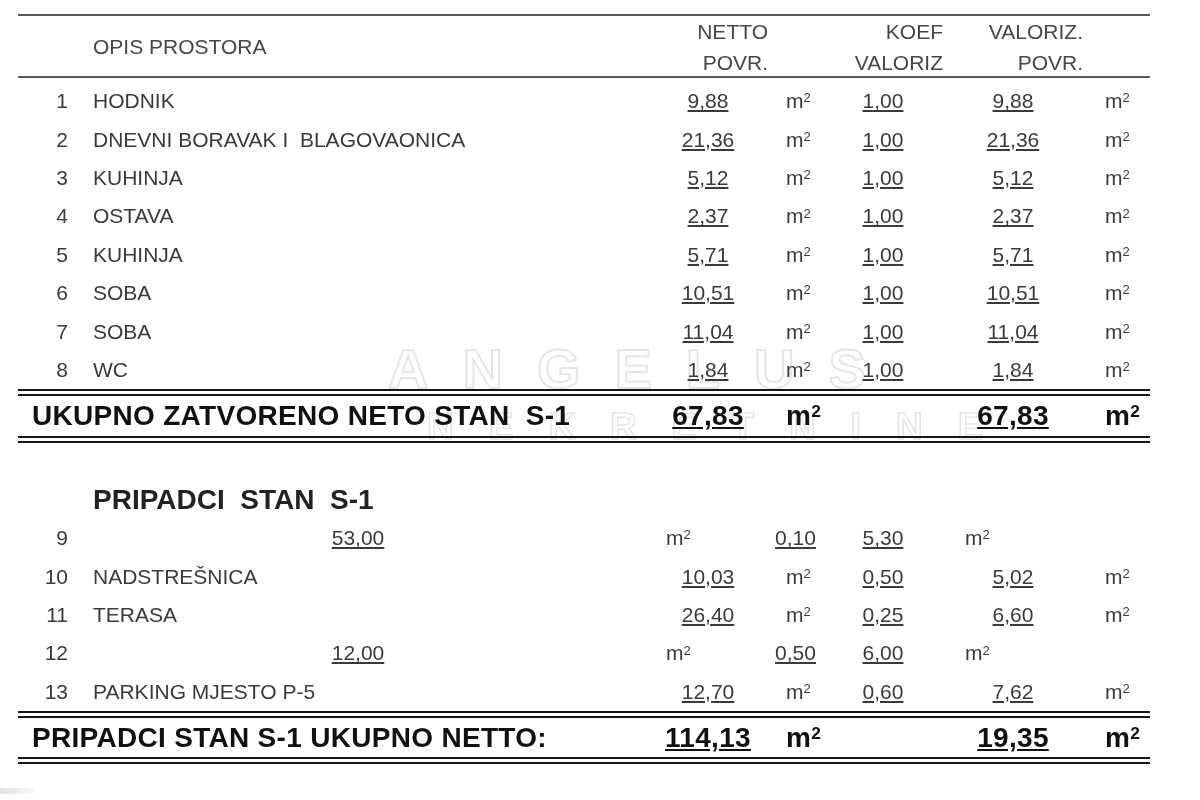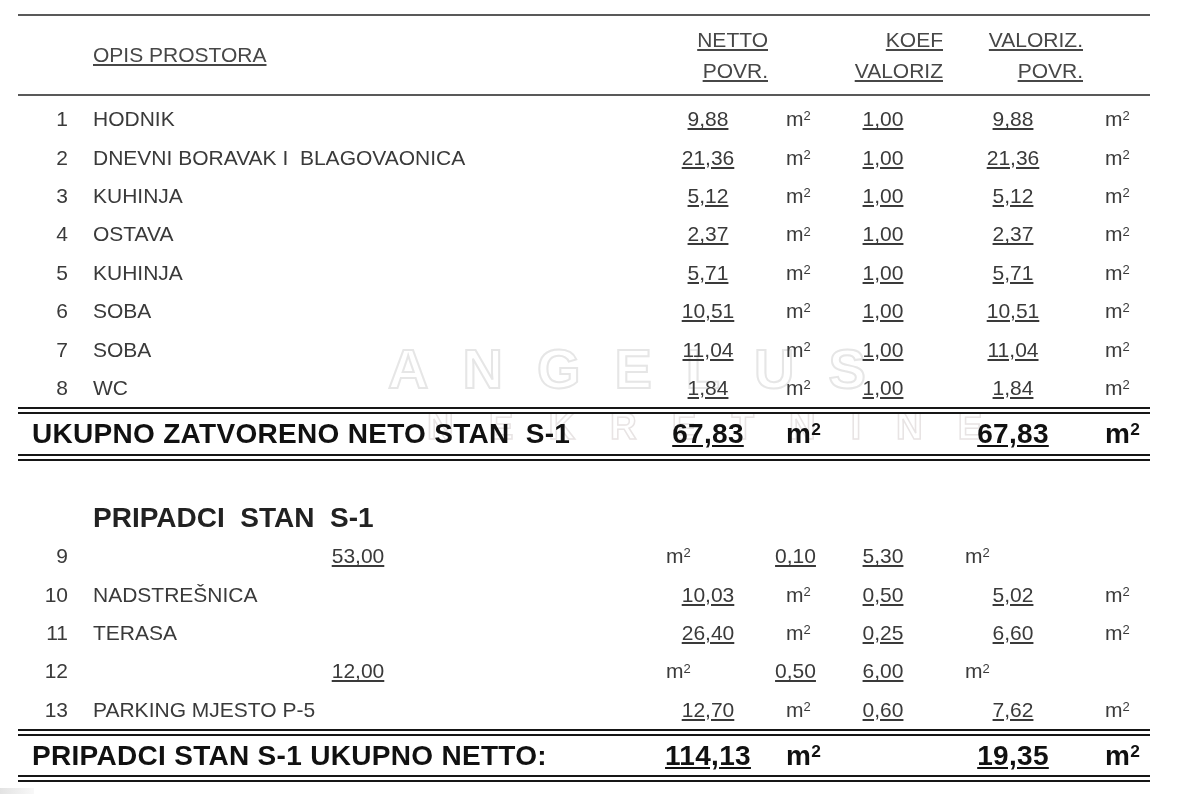--- a/index.html
+++ b/index.html
@@ -14,21 +14,21 @@
   .rule    { border-top:2px solid #595959; height:0; }
   .drule   { height:7px; box-sizing:border-box;
              border-top:2px solid #161616; border-bottom:2px solid #161616; }
 
   
   .grid { display:grid; grid-template-columns:50px 580px 120px 55px 120px 140px 67px; }
 
   .spacer-top { height:14px; }
 
   
-  .thead { height:78px; align-items:center; font-size:21px; color:#474747;text-decoration:underline; }
+  .thead { height:60px; align-items:center; font-size:21px; color:#474747; }
   .th-stack { display:flex; flex-direction:column; justify-content:space-around;
               height:62px; text-align:right; }
   .th-opis { padding-left:25px; }
 
   
   .tbody1 { padding-top:4px; }
   .row  { height:38.4px; align-items:center; font-size:21px; }
   .num  { text-align:right; }
   .name { padding-left:25px; white-space:pre; }
   .val  { text-align:center;text-decoration:underline; }

